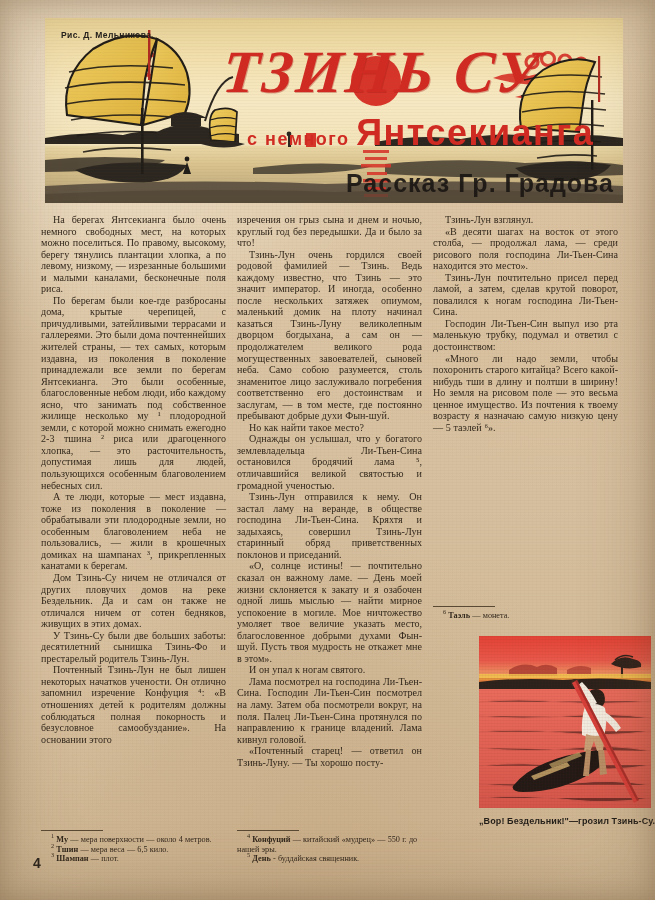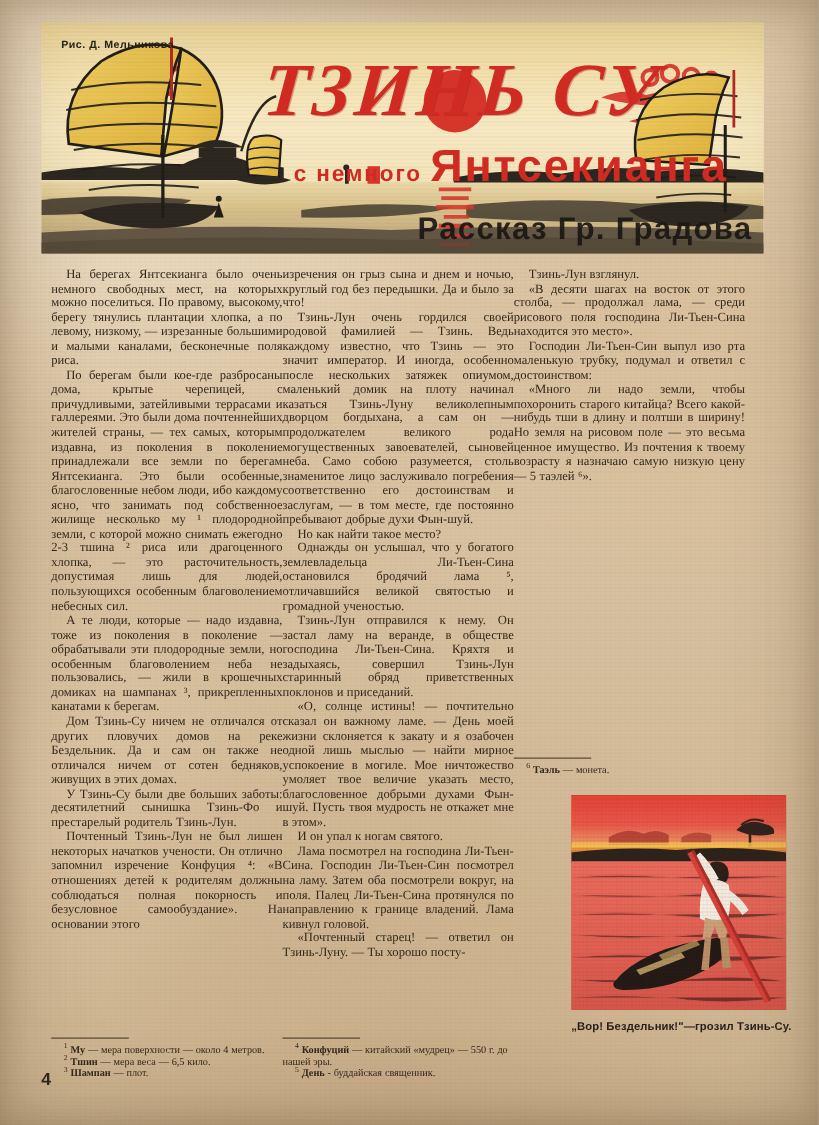--- a/index.html
+++ b/index.html
@@ -38,21 +38,21 @@
   .vignette {
     position: absolute;
     inset: 0;
     pointer-events: none;
     box-shadow: inset 0 0 70px rgba(90,66,38,0.35), inset 0 0 22px rgba(90,66,38,0.22);
   }
 
   
   .header-art {
     position: absolute;
-    left: 33px;
+    left: 45px;
     top: 18px;
     width: 578px;
     height: 185px;
     overflow: hidden;
     background: linear-gradient(#f3dfa8 0%, #f6e7be 26%, #f4e3bb 46%, #eddcb3 60%, #e8d6aa 100%);
   }
   .art-svg { position: absolute; inset: 0; width: 100%; height: 100%; display: block; }
   .art-noise {
     position: absolute; inset: 0; pointer-events: none; opacity: .30;
     background-image: repeating-linear-gradient(0deg, rgba(110,84,50,.14) 0 1px, rgba(0,0,0,0) 1px 3px);
@@ -116,20 +116,21 @@
   }
 
   
   .columns {
     position: absolute;
     left: 41px;
     top: 214px;
     width: 578px;
     height: 650px;
     display: flex;
+    gap: 11px;
   }
   .col {
     position: relative;
     width: 185px;
     flex: 0 0 185px;
   }
   .col p {
     margin: 0;
     font-size: 10.1px;
     line-height: 11.55px;
@@ -346,21 +347,21 @@
     </div>
     <div class="byline">Рассказ Гр. Градова</div>
   </div>
 
   <div class="columns">
 
     <div class="col col-1">
       <div class="body-text">
         <p>На берегах Янтсекианга было очень немного свободных мест, на которых можно поселиться. По правому, высокому, берегу тянулись плантации хлопка, а по левому, низкому, — изрезанные большими и малыми каналами, бесконечные поля риса.</p>
         <p>По берегам были кое-где разбросаны дома, крытые черепицей, с причудливыми, затейливыми террасами и галлереями. Это были дома почтеннейших жителей страны, — тех самых, которым издавна, из поколения в поколение принадлежали все земли по берегам Янтсекианга. Это были особенные, благословенные небом люди, ибо каждому ясно, что занимать под собственное жилище несколько му ¹ плодородной земли, с которой можно снимать ежегодно 2-3 тшина ² риса или драгоценного хлопка, — это расточительность, допустимая лишь для людей, пользующихся особенным благоволением небесных сил.</p>
-        <p>А те люди, которые — надо издавна, тоже из поколения в поколение — обрабатывали эти плодородные земли, но особенным благоволением неба не пользовались, — жили в крошечных домиках на шампанах ³, прикрепленных канатами к берегам.</p>
+        <p>А те люди, которые — мест издавна, тоже из поколения в поколение — обрабатывали эти плодородные земли, но особенным благоволением неба не пользовались, — жили в крошечных домиках на шампанах ³, прикрепленных канатами к берегам.</p>
         <p>Дом Тзинь-Су ничем не отличался от других пловучих домов на реке Бездельник. Да и сам он также не отличался ничем от сотен бедняков, живущих в этих домах.</p>
         <p>У Тзинь-Су были две больших заботы: десятилетний сынишка Тзинь-Фо и престарелый родитель Тзинь-Лун.</p>
         <p>Почтенный Тзинь-Лун не был лишен некоторых начатков учености. Он отлично запомнил изречение Конфуция ⁴: «В отношениях детей к родителям должны соблюдаться полная покорность и безусловное самообуздание». На основании этого</p>
       </div>
       <div class="footnotes">
         <p class="fn">
           <sup>1</sup>
           <b>Му</b>
           <span>— мера поверхности — около 4 метров.</span>
         </p>
@@ -400,20 +401,21 @@
           <b>День</b>
           <span>- буддайская священник.</span>
         </p>
       </div>
     </div>
 
     <div class="col col-3">
       <div class="body-text">
         <p>Тзинь-Лун взглянул.</p>
         <p>«В десяти шагах на восток от этого столба, — продолжал лама, — среди рисового поля господина Ли-Тьен-Сина находится это место».</p>
+        <p>Тзинь-Лун почтительно присел перед ламой, а затем, сделав крутой поворот, повалился к ногам господина Ли-Тьен-Сина.</p>
         <p>Господин Ли-Тьен-Син выпул изо рта маленькую трубку, подумал и ответил с достоинством:</p>
         <p>«Много ли надо земли, чтобы похоронить старого китайца? Всего какой-нибудь тши в длину и полтши в ширину! Но земля на рисовом поле — это весьма ценное имущество. Из почтения к твоему возрасту я назначаю самую низкую цену — 5 таэлей ⁶».</p>
       </div>
 
       <div class="footnotes" style="bottom:auto; top:389px;">
         <p class="fn">
           <sup>6</sup>
           <b>Таэль</b>
           <span>— монета.</span>
         </p>

